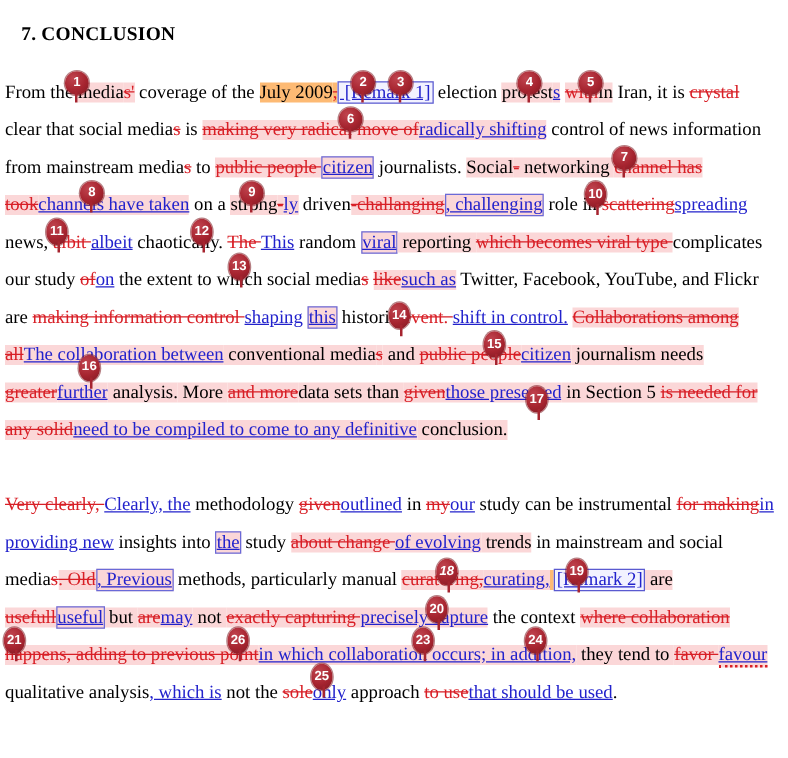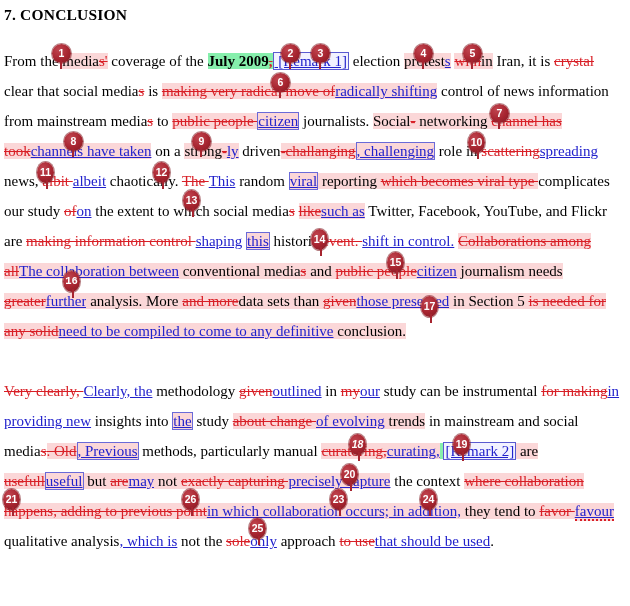--- a/index.html
+++ b/index.html
@@ -5,35 +5,35 @@
   html,body{margin:0;padding:0;}
   body{
     width:630px;height:606px;background:#ffffff;
     font-family:"Liberation Serif","DejaVu Serif",serif;
     font-size:15px;color:#000;overflow:hidden;
   }
   #page{position:relative;width:630px;height:606px;}
 
   h1.section-title{
     font-family:"Liberation Serif","DejaVu Serif",serif;
-    font-size:15.5px;font-weight:bold;margin:0;padding:6px 0 0 4px;
+    font-size:15.5px;font-weight:bold;margin:13px;padding:6px 0 0 4px;
     letter-spacing:.2px;
   }
 
   .body-text{
     position:absolute;left:4px;top:46px;width:616px;
     line-height:30px;font-size:15px;text-align:left;
   }
   .para{margin:0 0 30px 0;}
 
   
   .del{color:#d81f26;text-decoration:line-through;}
   .ins{color:#2222cc;text-decoration:underline;}
   .hl-pink{background:#fbd7d8;}
-  .hl-yellow{background:#86efac;font-weight:bold;}
+  .hl-yellow{background:#fdba74;}
   .cmt{
     color:#2222cc;text-decoration:underline;
     border:1px solid #5a5ad0;padding:0 1px;background:#f2f2ff;
   }
   .cmt-box{border:1px solid #6a6ad8;}
   .wavy{border-bottom:2px dotted #d81f26;}
 
   
   .pin{
     position:absolute;width:19px;height:19px;border-radius:50%;

